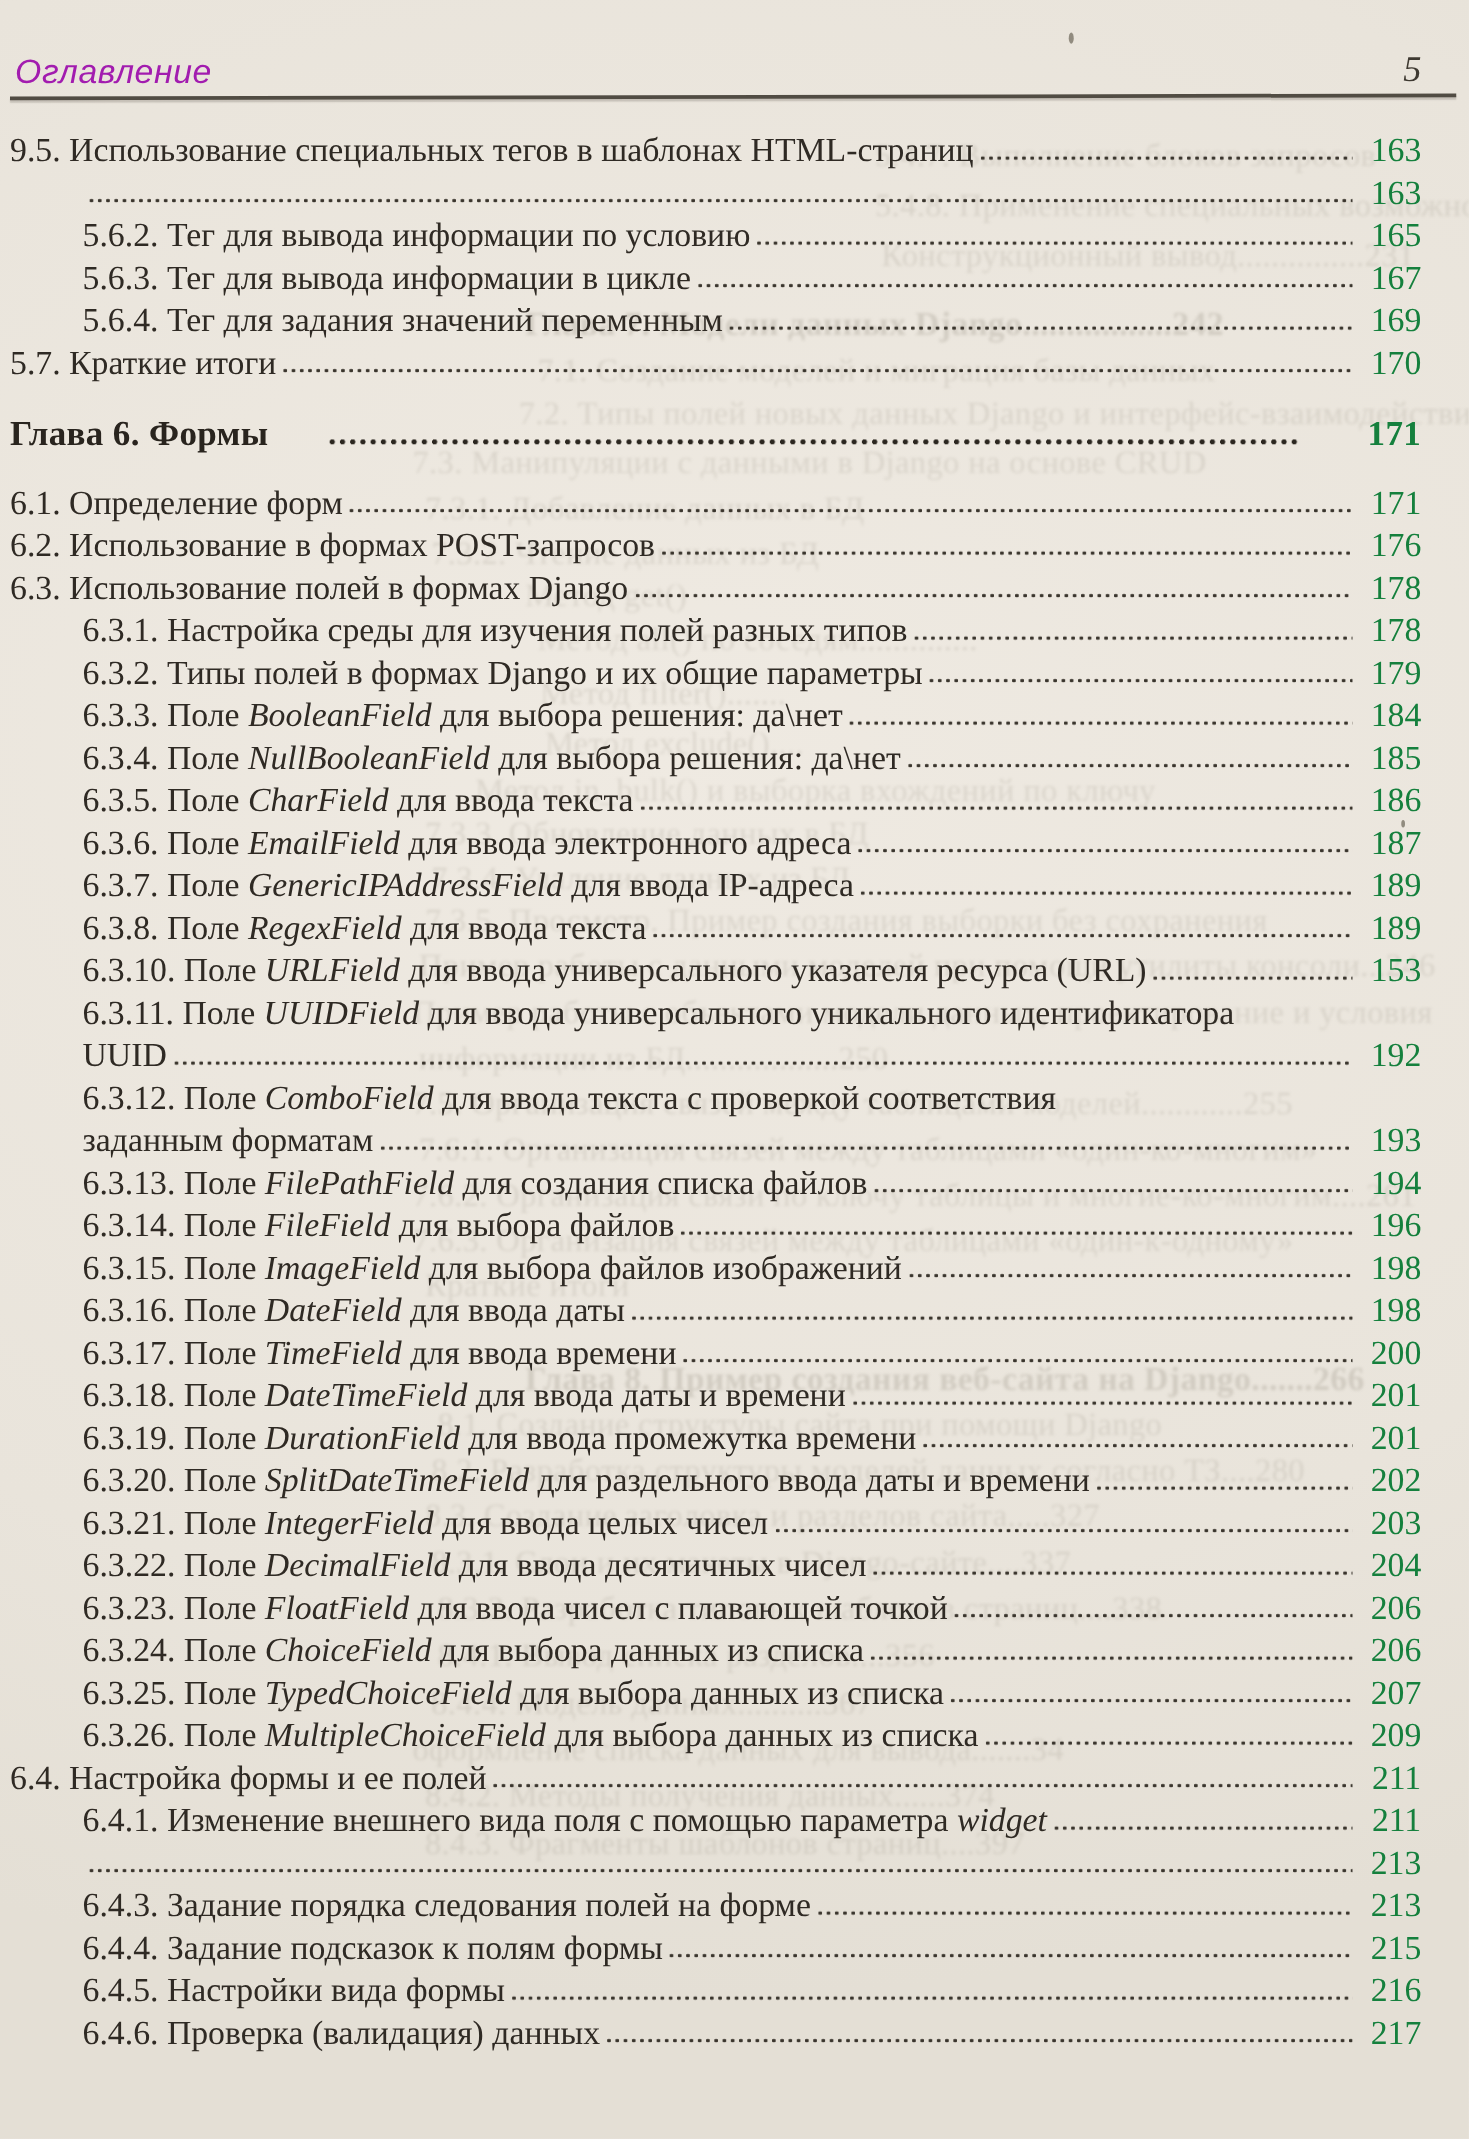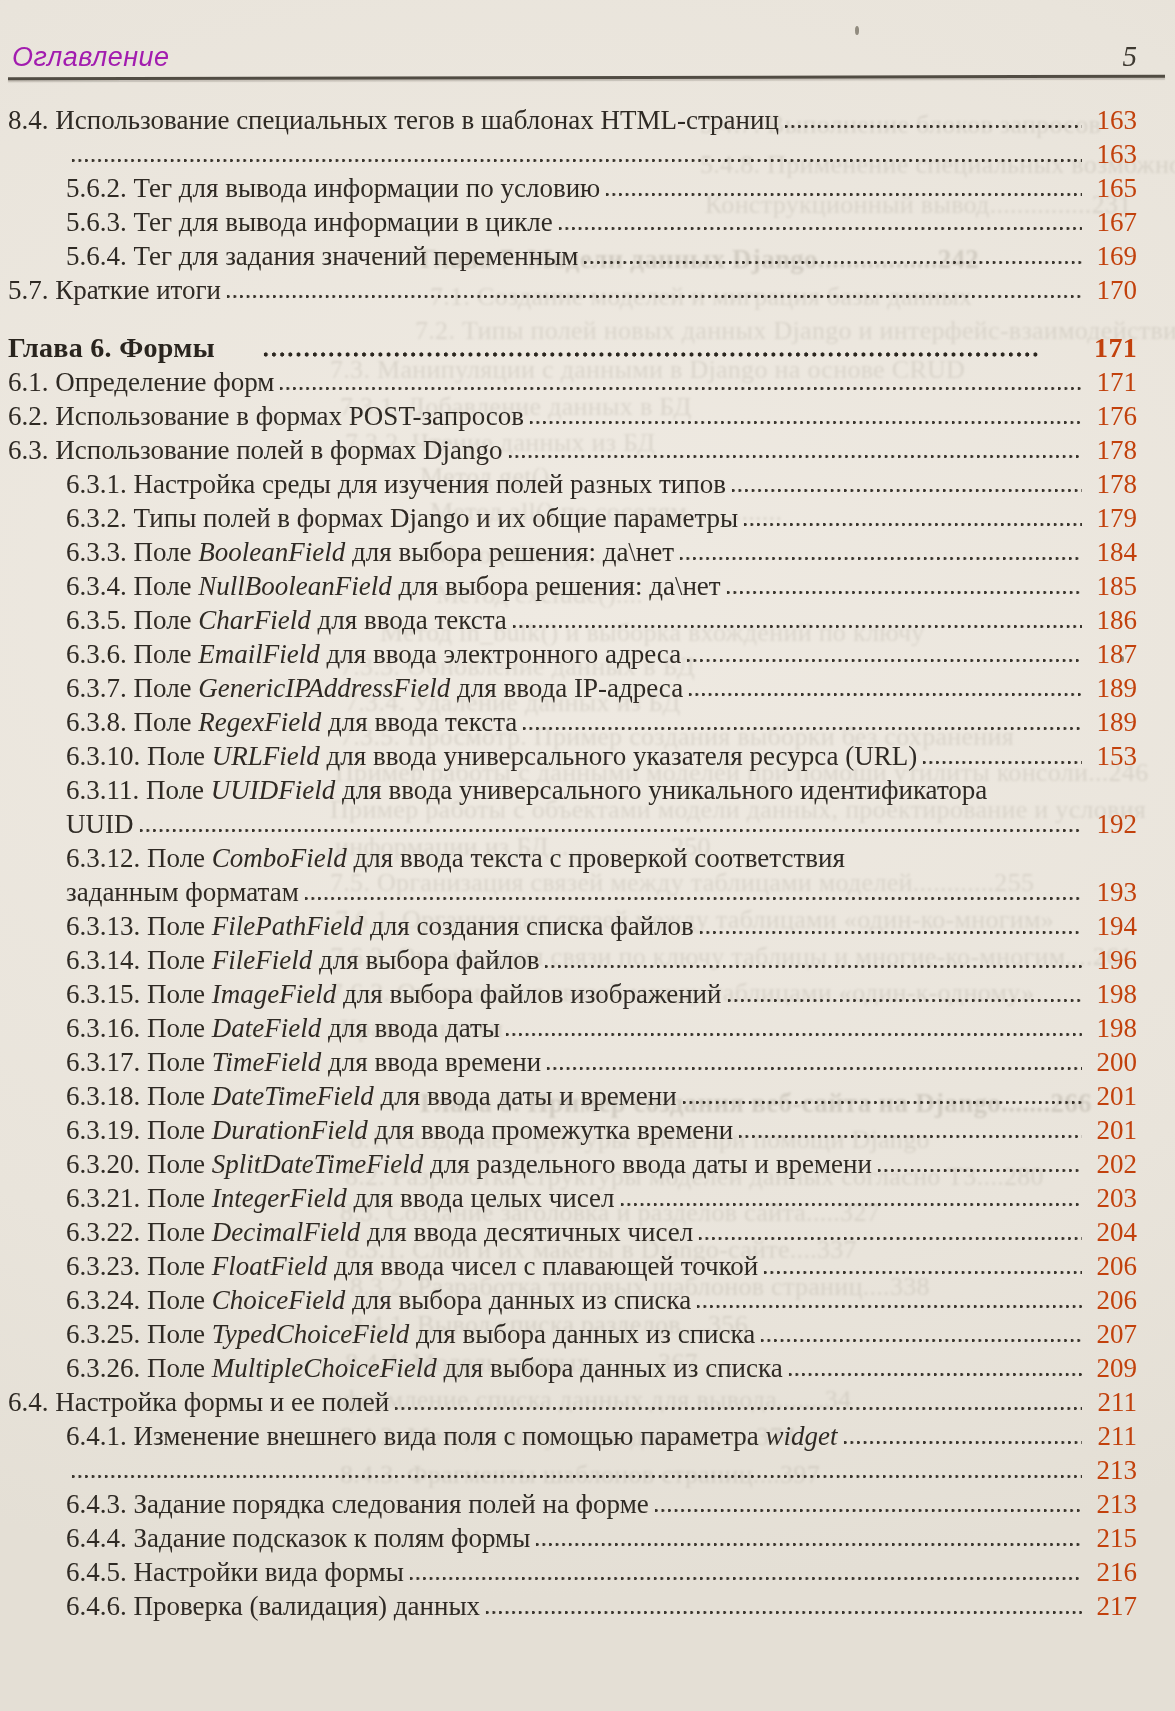--- a/index.html
+++ b/index.html
@@ -33,36 +33,36 @@
     position:relative;z-index:2;
     padding:24px 38px 0 8px;
   }
   .toc-row{
     display:flex;align-items:baseline;
     line-height:34px;font-size:27px;white-space:nowrap;
   }
   .toc-row.lvl2{padding-left:58px;}
   .toc-row.chapter{
     font-weight:bold;font-size:28px;letter-spacing:.3px;
-    margin-top:24px;margin-bottom:0;color:#29241e;gap:43px;
+    margin-top:24px;margin-bottom:20px;color:#29241e;gap:43px;
   }
   .toc-text{flex:0 0 auto;}
   .toc-text i{font-style:italic;font-family:Liberation Serif, serif;}
   .leader{
     flex:1 1 auto;min-width:18px;height:7px;
     margin:0 3px 0 5px;
     background-image:radial-gradient(circle at 2.2px 3.5px, #3a352d 1.3px, rgba(0,0,0,0) 1.65px);
     background-size:6.6px 7px;background-repeat:repeat-x;background-position:left center;
     transform:translateY(1px);
   }
   .chapter .leader{
     background-image:radial-gradient(circle at 2.8px 3.5px, #2b261f 1.9px, rgba(0,0,0,0) 2.3px);
     background-size:8.2px 7px;height:7px;
   }
-  .pagenum{flex:0 0 auto;min-width:52px;text-align:right;color:#c2410c;}
+  .pagenum{flex:0 0 auto;min-width:52px;text-align:right;color:#15803d;}
 
   
   .ghost-layer{position:absolute;inset:0;z-index:1;pointer-events:none;overflow:hidden;}
   .ghost-line{
     position:absolute;white-space:nowrap;
     font-size:26px;color:#8f887a;opacity:.20;filter:blur(1.2px);
     letter-spacing:.3px;
   }
   .ghost-line.bold{font-weight:bold;opacity:.27;font-size:27px;}
 
@@ -113,21 +113,21 @@
     </div>
 
   <div class="header-row">
     <span class="header-title">Оглавление</span>
     <span class="header-pagenum">5</span>
   </div>
   <div class="header-rule"></div>
 
   <div class="toc">
       <div class="toc-row lvl1">
-        <span class="toc-text">8.4. Использование специальных тегов в шаблонах HTML-страниц</span>
+        <span class="toc-text">9.5. Использование специальных тегов в шаблонах HTML-страниц</span>
         <span class="leader"></span>
         <span class="pagenum">163</span>
       </div>
       <div class="toc-row lvl2">
         <span class="leader"></span>
         <span class="pagenum">163</span>
       </div>
       <div class="toc-row lvl2">
         <span class="toc-text">5.6.2. Тег для вывода информации по условию</span>
         <span class="leader"></span>

